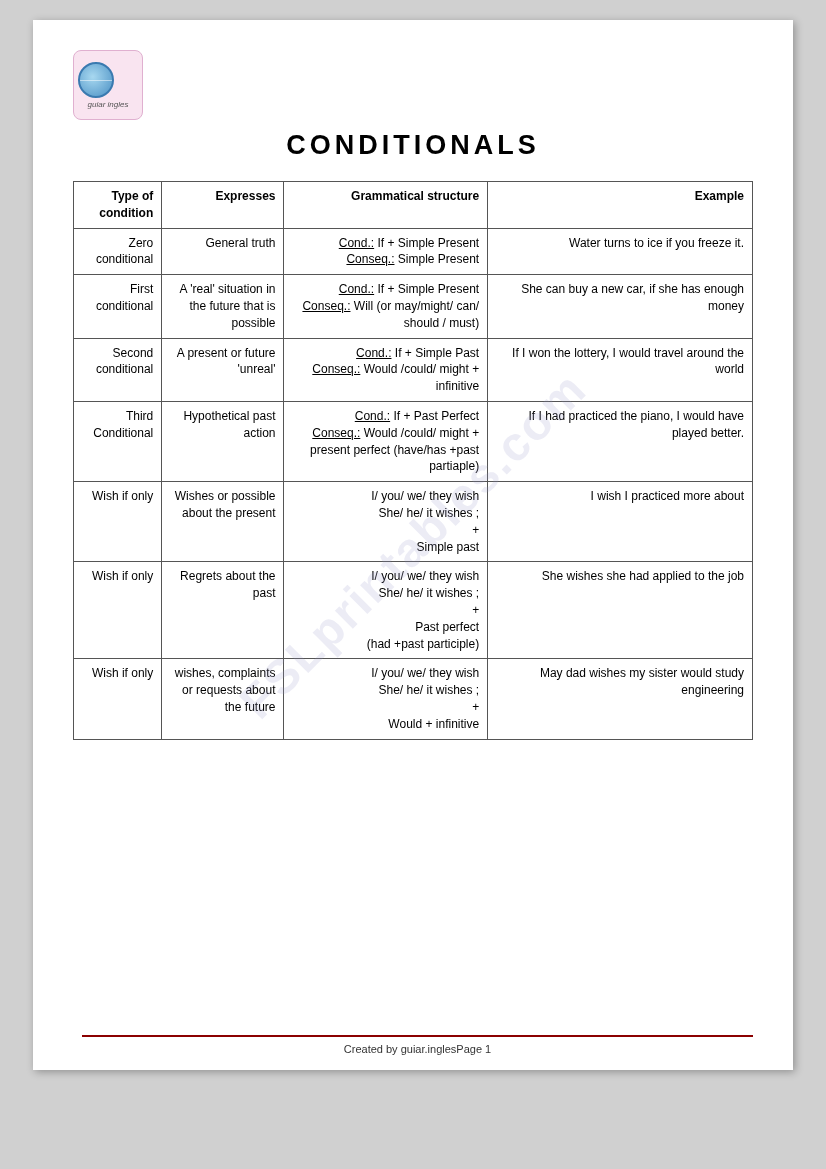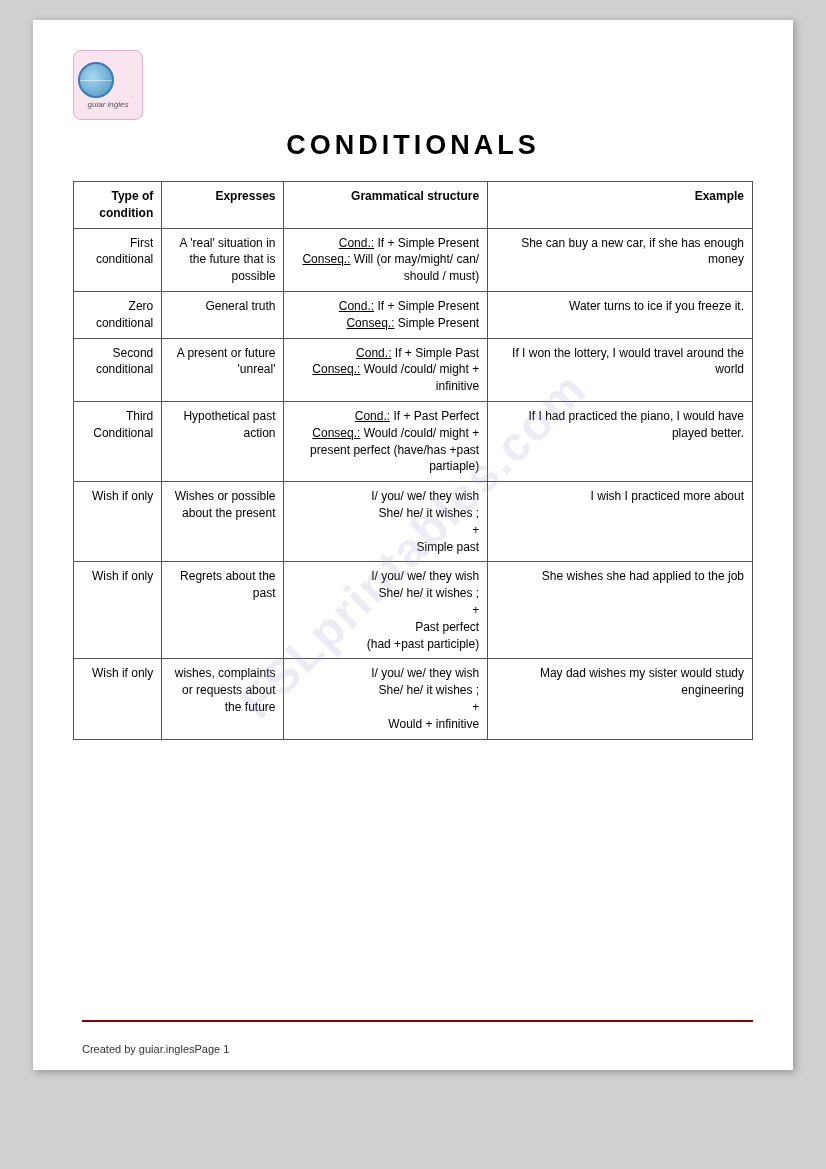--- a/index.html
+++ b/index.html
@@ -100,23 +100,23 @@
       pointer-events: none;
       font-weight: bold;
       letter-spacing: 2px;
     }
     .footer {
       position: absolute;
       bottom: 15px;
       left: 49px;
       right: 40px;
       border-top: 2px solid #8B0000;
-      padding-top: 21px;
-      display: flex;
-      justify-content: flex-start;
+      padding-top: 6px;
+      display: flex;
+      justify-content: center;
       font-size: 11px;
       color: #333;
     }
     td, th { line-height: 1.4; text-align: right; }
   </style>
 </head>
 <body>
 
 <div class="page">
   <div class="watermark">FSLprintables.com</div>
@@ -135,37 +135,37 @@
       <tr>
         <th class="col-type">Type of condition</th>
         <th class="col-expresses">Expresses</th>
         <th class="col-grammar">Grammatical structure</th>
         <th class="col-example">Example</th>
       </tr>
     </thead>
     <tbody>
 
       <tr>
+        <td>Zero conditional</td>
+        <td>General truth</td>
+        <td>
+          <span class="underline">Cond.:</span><span> If + Simple Present</span><br>
+          <span class="underline">Conseq.:</span><span> Simple Present</span>
+        </td>
+        <td>Water turns to ice if you freeze it.</td>
+      </tr>
+
+      <tr>
         <td>First conditional</td>
         <td>A 'real' situation in the future that is possible</td>
         <td>
           <span class="underline">Cond.:</span><span> If + Simple Present</span><br>
           <span class="underline">Conseq.:</span><span> Will (or may/might/ can/ should / must)</span>
         </td>
         <td>She can buy a new car, if she has enough money</td>
-      </tr>
-
-      <tr>
-        <td>Zero conditional</td>
-        <td>General truth</td>
-        <td>
-          <span class="underline">Cond.:</span><span> If + Simple Present</span><br>
-          <span class="underline">Conseq.:</span><span> Simple Present</span>
-        </td>
-        <td>Water turns to ice if you freeze it.</td>
       </tr>
 
       <tr>
         <td>Second conditional</td>
         <td>A present or future 'unreal'</td>
         <td>
           <span class="underline">Cond.:</span><span> If + Simple Past</span><br>
           <span class="underline">Conseq.:</span><span> Would /could/ might + infinitive</span>
         </td>
         <td>If I won the lottery, I would travel around the world</td>

